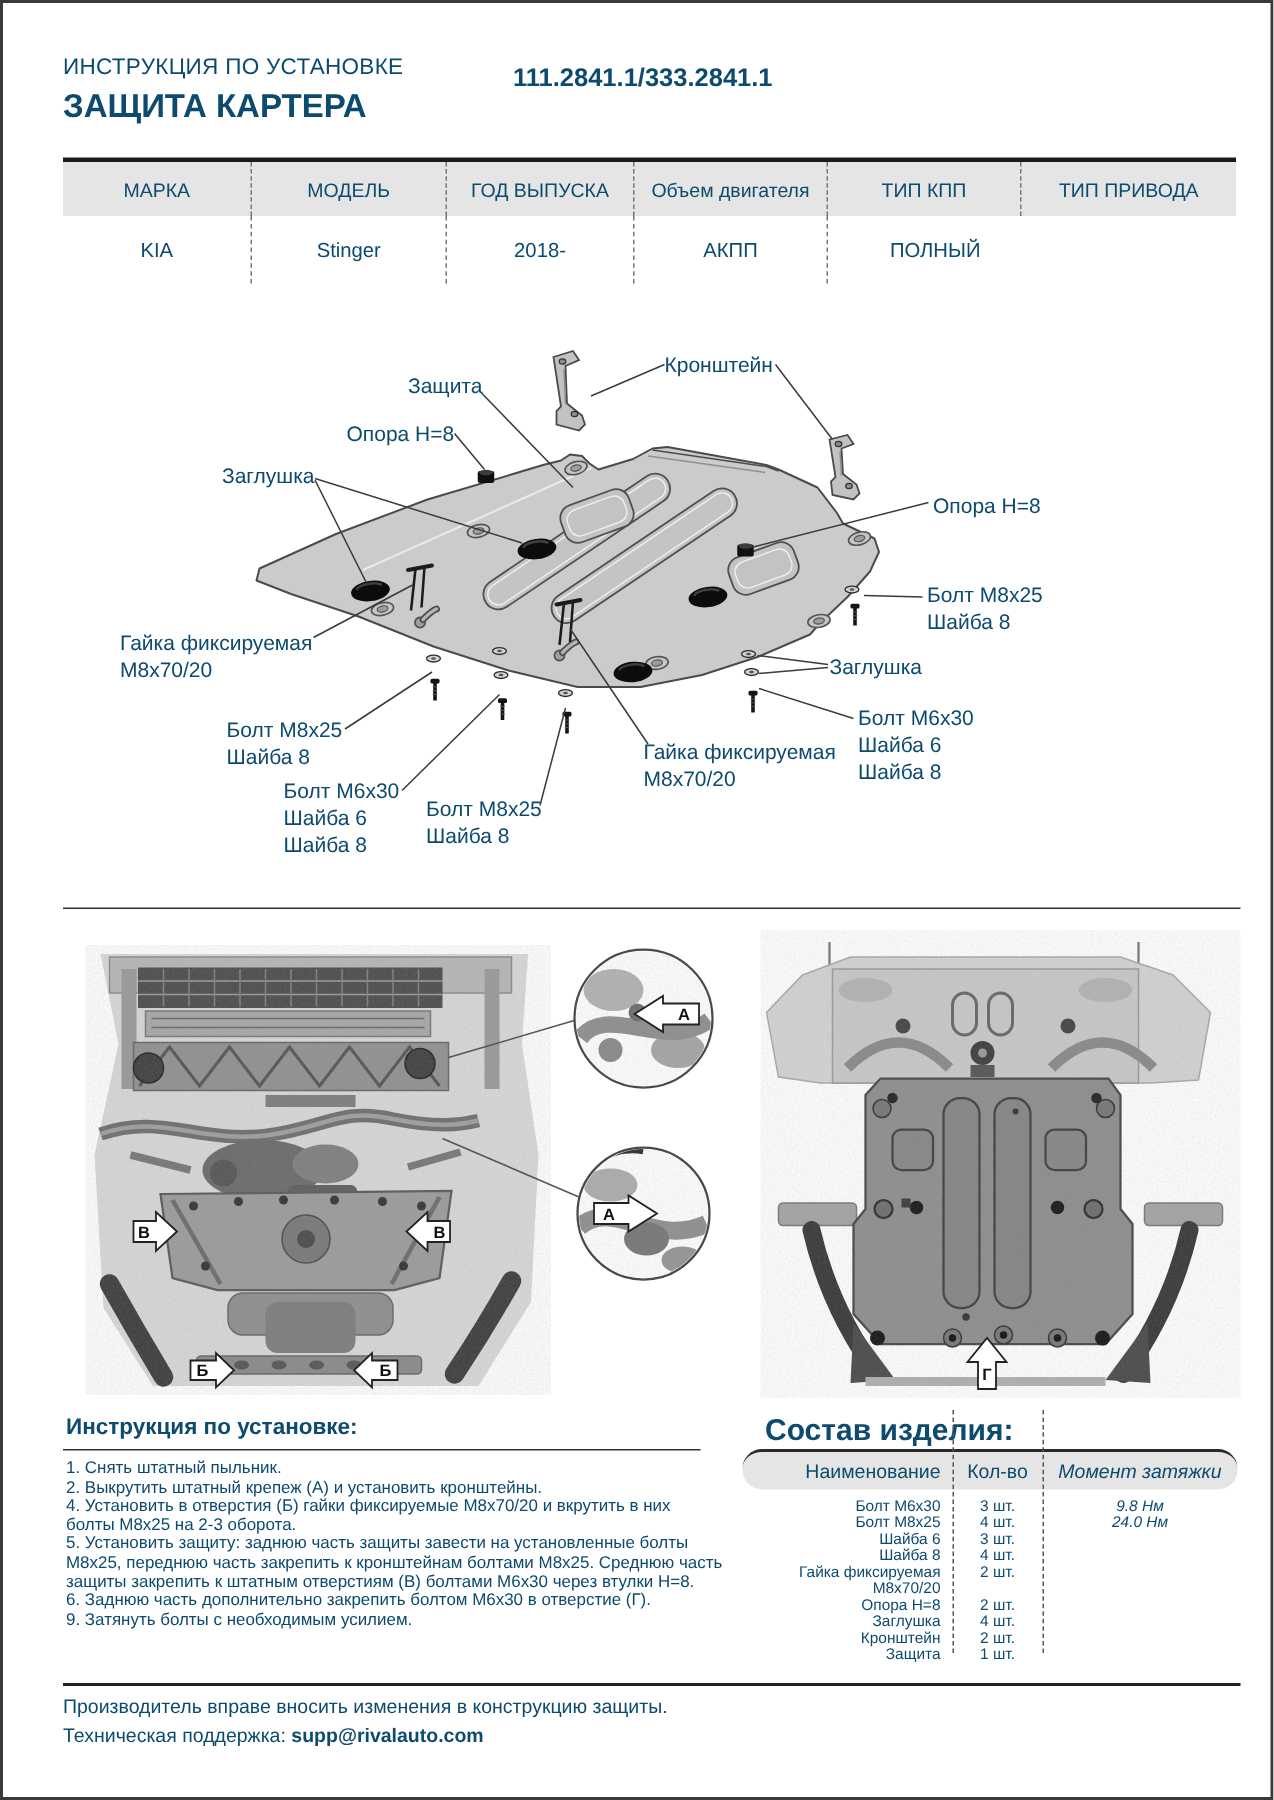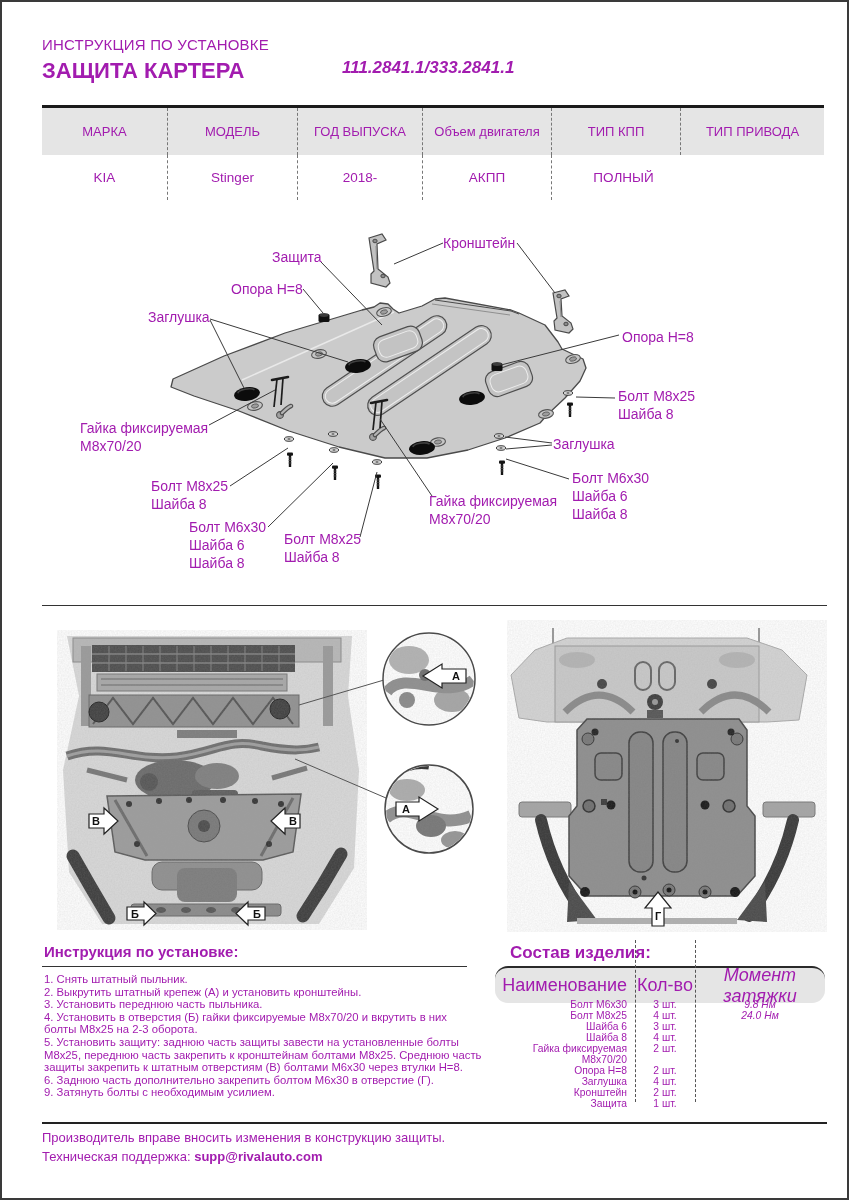--- a/index.html
+++ b/index.html
@@ -1,47 +1,47 @@
 <!DOCTYPE html>
 <html><head>
 <meta charset="utf-8">
 <style>
   html,body{margin:0;padding:0;background:#e9e9e9;}
   *{box-sizing:border-box;}
   #page{position:relative;width:849px;height:1200px;margin:0 auto;background:#fff;
-        border:2px solid #3a3a3a;font-family:"Liberation Sans",sans-serif;color:#a21caf;overflow:hidden;}
+        border:2px solid #3a3a3a;font-family:"Liberation Sans",sans-serif;color:#0c4a6e;overflow:hidden;}
   .abs{position:absolute;}
   
   .subtitle{left:40px;top:34px;font-size:15px;letter-spacing:.2px;}
   .title{left:40px;top:56px;font-size:22px;font-weight:bold;}
-  .partnum{left:340px;top:56px;font-size:17px;font-weight:bold;font-style:italic;}
+  .partnum{left:340px;top:40px;font-size:17px;font-weight:bold;}
   
   .spec{left:40px;top:103px;width:782px;border-top:3px solid #1a1a1a;}
   .spec-row{display:flex;width:100%;}
-  .spec-head{background:#e5e5e5;height:47px;}
+  .spec-head{background:#e5e5e5;height:36px;}
   .spec-vals{height:45px;}
   .spec-cell{display:flex;align-items:center;justify-content:center;text-align:center;
              font-size:13px;line-height:15px;padding:2px 4px;border-right:1px dashed #777;}
   .spec-cell:last-child{border-right:none;}
   .spec-vals .spec-cell{font-size:13.5px;}
   .c0{width:126px;}.c1{width:130px;text-align:center;}.c2{width:125px;}.c3{width:129px;}.c4{width:129px;}.c5{width:143px;}
   
   .dlabel{position:absolute;font-size:14px;line-height:18px;white-space:nowrap;}
   
   .sep1{left:40px;top:603px;width:785px;height:0;border-top:1.5px solid #333;}
   .sep2{left:40px;top:1120px;width:785px;height:0;border-top:2.5px solid #222;}
   
   .inst-head{left:42px;top:941px;font-size:15px;font-weight:bold;}
   .inst-rule{left:40px;top:964px;width:425px;height:0;border-top:1.5px solid #333;}
   .inst-list{left:42px;top:971px;width:438px;font-size:11.3px;line-height:12.6px;}
   .inst-item{margin:0;}
   
-  .parts-head{left:508px;top:941px;font-size:17px;font-weight:bold;}
+  .parts-head{left:508px;top:941px;font-size:20px;font-weight:bold;}
   .parts-band{left:493px;top:964px;width:330px;border-top:2.5px solid #2a2a2a;background:#e5e5e5;
-              display:flex;height:37px;align-items:center;font-size:18px;border-radius:13px;}
+              display:flex;height:27px;align-items:center;font-size:13px;border-radius:13px;}
   .pcol-name{width:140px;text-align:right;padding-right:8px;}
   .pcol-qty{width:60px;text-align:center;}
   .pcol-torq{width:130px;text-align:center;font-style:italic;}
   .parts-rows{left:493px;top:997px;width:330px;font-size:10.3px;line-height:11px;}
   .prow{display:flex;}
   .dash-v{position:absolute;width:0;border-left:1px dashed #555;}
   
   .foot1{left:40px;top:1128px;font-size:13px;}
   .foot2{left:40px;top:1147px;font-size:13px;}
   .foot2 b{font-weight:bold;}
@@ -425,21 +425,20 @@
       <path d="M138,288 l13,-16 13,16 h-7 v18 h-12 v-18 z" fill="#fff" stroke="#222" stroke-width="1.2"></path>
       <text class="marker-letter" x="151" y="300" text-anchor="middle">Г</text>
     </g>
   </svg>
 
   <div class="abs inst-head">Инструкция по установке:</div>
   <div class="abs inst-rule"></div>
   <div class="abs inst-list" id="inst-list">
       <div class="inst-item">1. Снять штатный пыльник.</div>
       <div class="inst-item">2. Выкрутить штатный крепеж (А) и установить кронштейны.</div>
-      <div class="inst-item">3. Установить переднюю часть пыльника.</div>
       <div class="inst-item">4. Установить в отверстия (Б) гайки фиксируемые М8х70/20 и вкрутить в них болты М8х25 на 2-3 оборота.</div>
       <div class="inst-item">5. Установить защиту: заднюю часть защиты завести на установленные болты М8х25, переднюю часть закрепить к кронштейнам болтами М8х25. Среднюю часть защиты закрепить к штатным отверстиям (В) болтами М6х30 через втулки Н=8.</div>
       <div class="inst-item">6. Заднюю часть дополнительно закрепить болтом М6х30 в отверстие (Г).</div>
       <div class="inst-item">9. Затянуть болты с необходимым усилием.</div>
     </div>
 
   <div class="abs parts-head">Состав изделия:</div>
   <div class="abs parts-band">
     <div class="pcol-name">Наименование</div>
     <div class="pcol-qty">Кол-во</div>

